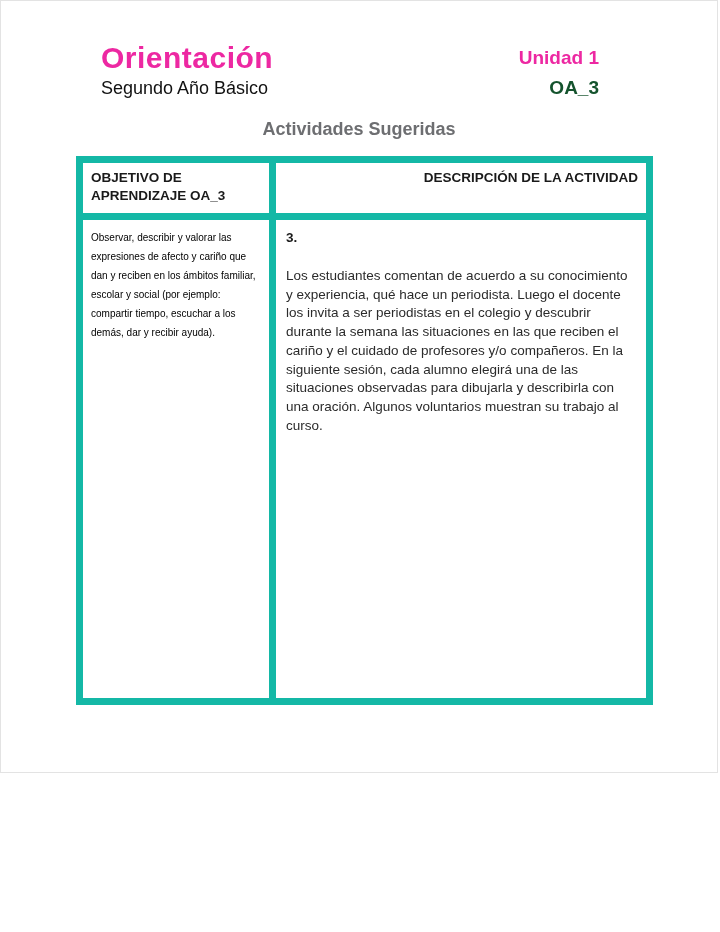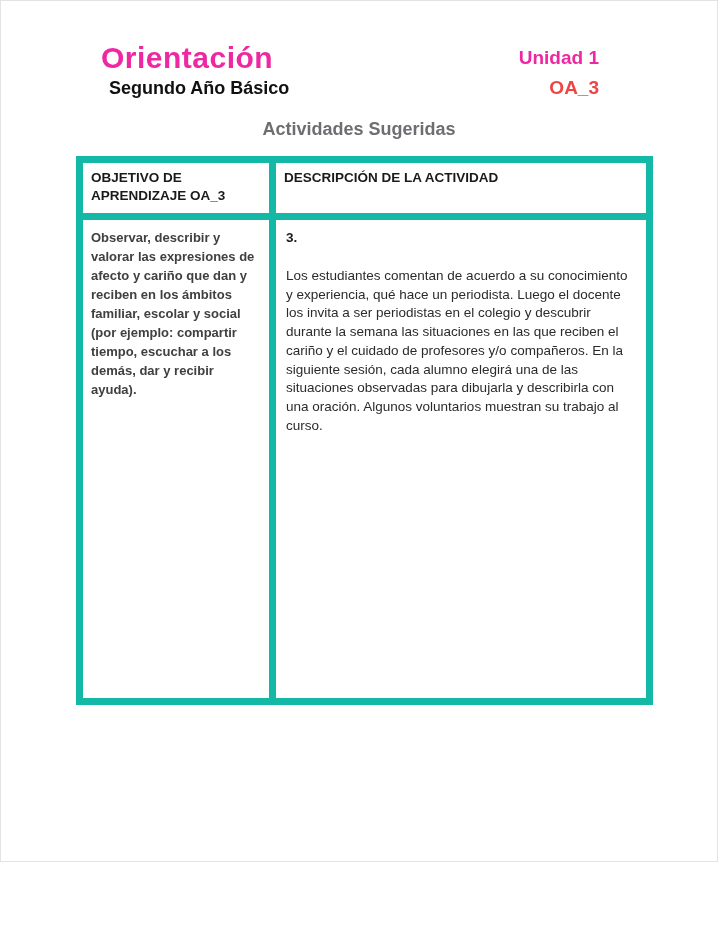--- a/index.html
+++ b/index.html
@@ -10,21 +10,21 @@
   body {
     width: 720px;
     height: 932px;
     font-family: "Liberation Sans", sans-serif;
     color: #1a1a1a;
     position: relative;
   }
   .page {
     box-sizing: border-box;
     width: 718px;
-    height: 862px;
+    height: 773px;
     border: 1px solid #e3e3e3;
     background: #ffffff;
   }
 
   
   .doc-header {
     display: flex;
     justify-content: space-between;
     align-items: flex-start;
     padding: 40px 118px 0 100px;
@@ -34,32 +34,31 @@
   .doc-title {
     color: #ed28a2;
     font-size: 30px;
     font-weight: bold;
     line-height: 34px;
     letter-spacing: 0.5px;
   }
   .doc-subtitle {
     color: #111111;
     font-size: 18px;
-    font-weight: bold;
+    font-weight: normal;
     line-height: 26px;
-    margin-left: 8px;
   }
   .unit-label {
     color: #ed28a2;
     font-size: 19px;
     font-weight: bold;
     line-height: 34px;
   }
   .oa-label {
-    color: #ef4444;
+    color: #14532d;
     font-size: 19px;
     font-weight: bold;
     line-height: 26px;
   }
 
   
   .section-title {
     margin-top: 18px;
     text-align: center;
     color: #6d6e71;
@@ -85,36 +84,36 @@
 
   th.objective-header {
     text-align: left;
     font-size: 13.5px;
     font-weight: bold;
     color: #1a1a1a;
     padding: 6px 8px 8px 8px;
     line-height: 18px;
   }
   th.description-header {
-    text-align: left;
+    text-align: right;
     font-size: 13.5px;
     font-weight: bold;
     color: #1a1a1a;
     padding: 6px 8px 8px 8px;
     line-height: 18px;
   }
 
   td.objective-cell {
     height: 485px;
     padding: 8px 8px;
   }
   .objective-text {
-    font-size: 13px;
-    font-weight: bold;
-    color: #404040;
+    font-size: 10px;
+    font-weight: normal;
+    color: #000000;
     line-height: 19px;
   }
 
   td.activity-cell {
     padding: 8px 10px;
   }
   .activity-number {
     font-size: 13.5px;
     font-weight: bold;
     color: #1a1a1a;

